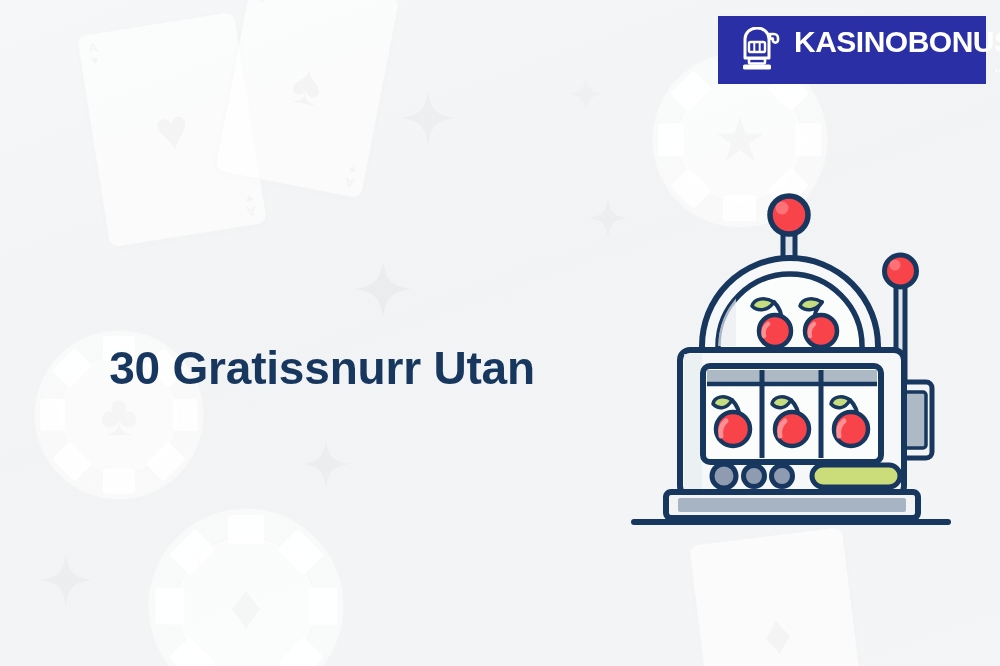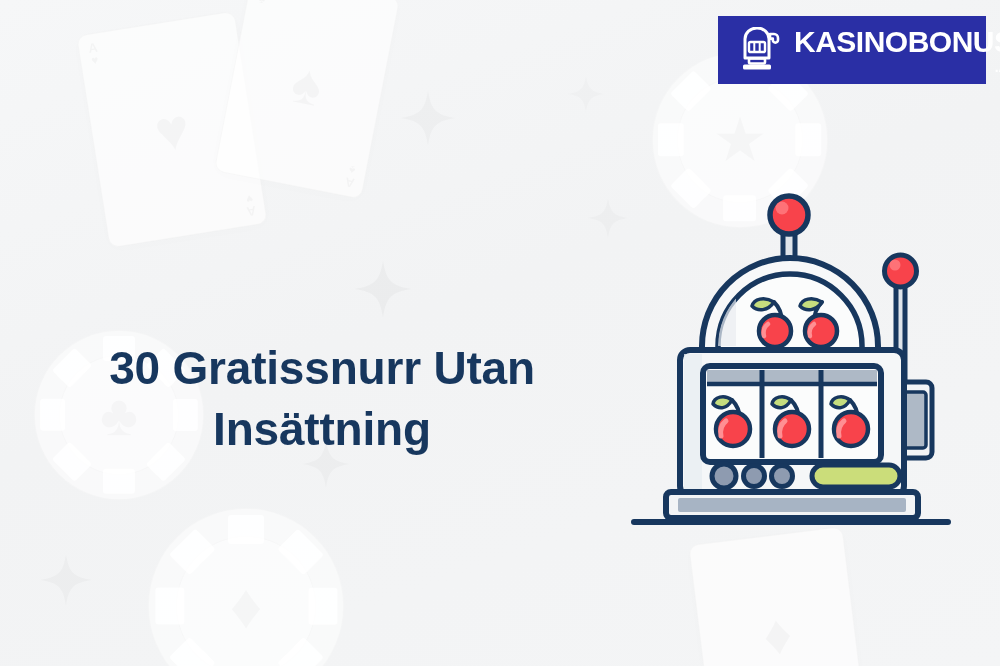--- a/index.html
+++ b/index.html
@@ -215,21 +215,20 @@
     </div>
     <div class="sparkle" style="left:566px; top:74px;">
       <svg width="40" height="40" viewBox="0 0 60 60">
           <path d="M30 2 C33 22 38 27 58 30 C38 33 33 38 30 58 C27 38 22 33 2 30 C22 27 27 22 30 2 Z" fill="rgba(0,0,0,0.016)"></path>
         </svg>
     </div>
   </div>
 
   <h1 class="headline">
     <span>30 Gratissnurr Utan</span><br>
-    <span>Insättning</span>
   </h1>
 
   <div class="logo-badge">
     <span class="logo-icon">
       <svg viewBox="0 0 50 46" xmlns="http://www.w3.org/2000/svg">
 
         <path d="M36 7 L40 7 A4 4 0 0 1 44 11 L44 13 A2.6 2.6 0 1 1 38.8 13 L38.8 11.6 L36 11.6 Z" fill="none" stroke="#ffffff" stroke-width="2.6" stroke-linejoin="round" stroke-linecap="round"></path>
 
         <path d="M11 12 A12 11 0 0 1 35 12 L35 31 L11 31 Z" fill="none" stroke="#ffffff" stroke-width="3" stroke-linejoin="round"></path>
 

